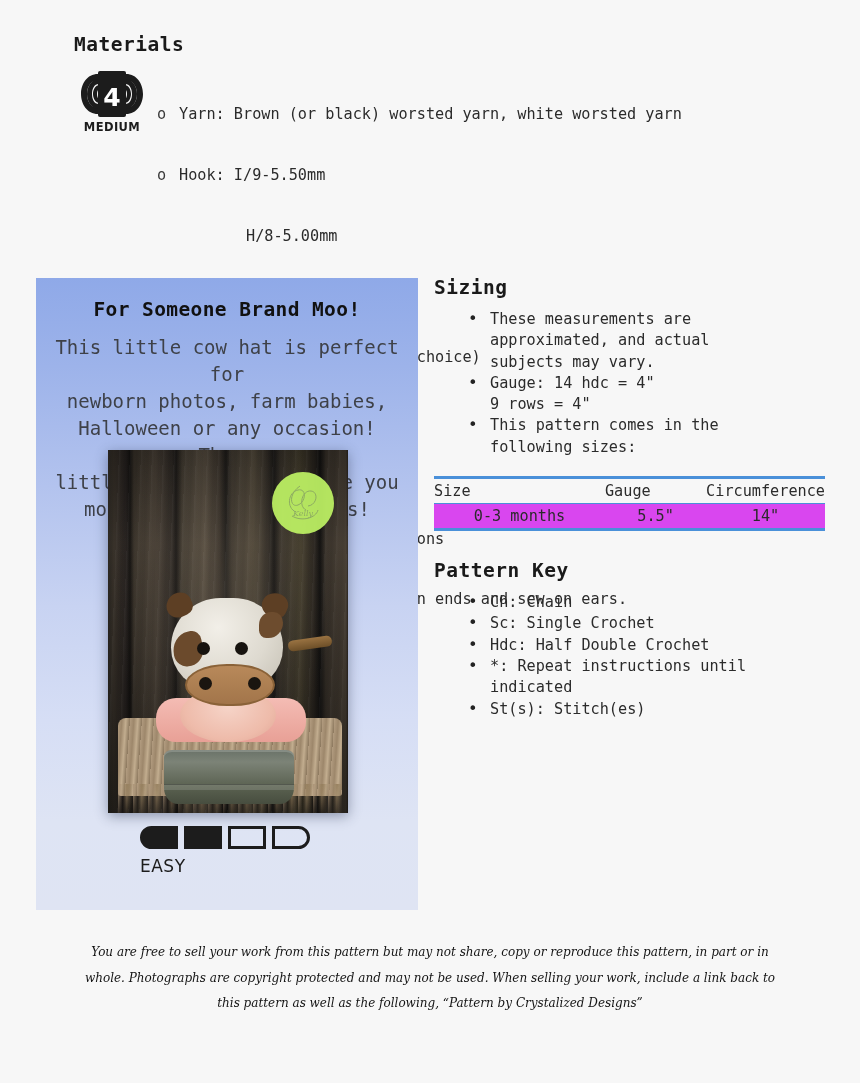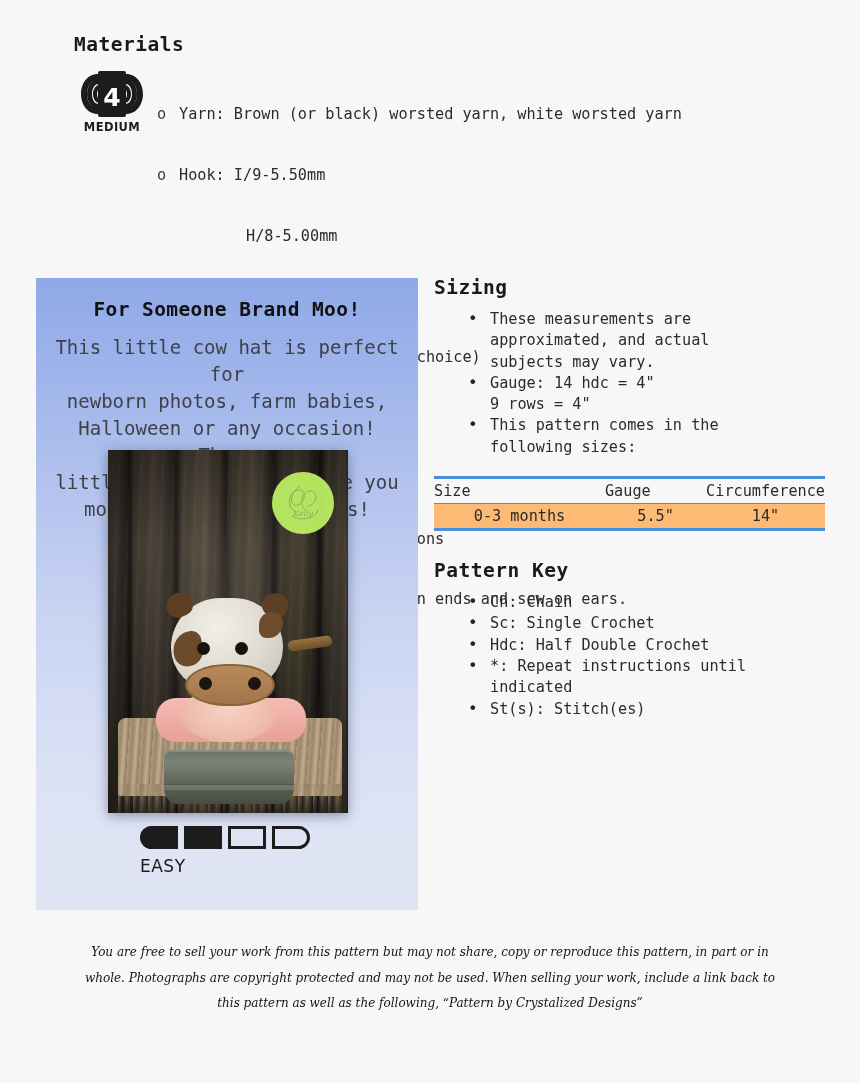--- a/index.html
+++ b/index.html
@@ -360,21 +360,21 @@
   }
   .size-table thead th {
     font-weight: normal;
     padding: 3px 0 3px 0;
     border-top: 3px solid #4a90d9;
     border-bottom: 1px solid #4a90d9;
     text-align: left;
   }
   .size-table tbody td {
     padding: 3px 0 3px 0;
-    background: #fdba74;
+    background: #d946ef;
     border-bottom: 3px solid #4a90d9;
     text-align: center;
   }
   .size-table .col-size { width: 44%; }
   .size-table .col-len  { width: 26%; }
   .size-table .col-circ { width: 30%; }
 
   .pattern-key-heading { margin-top: 28px; }
 
   

